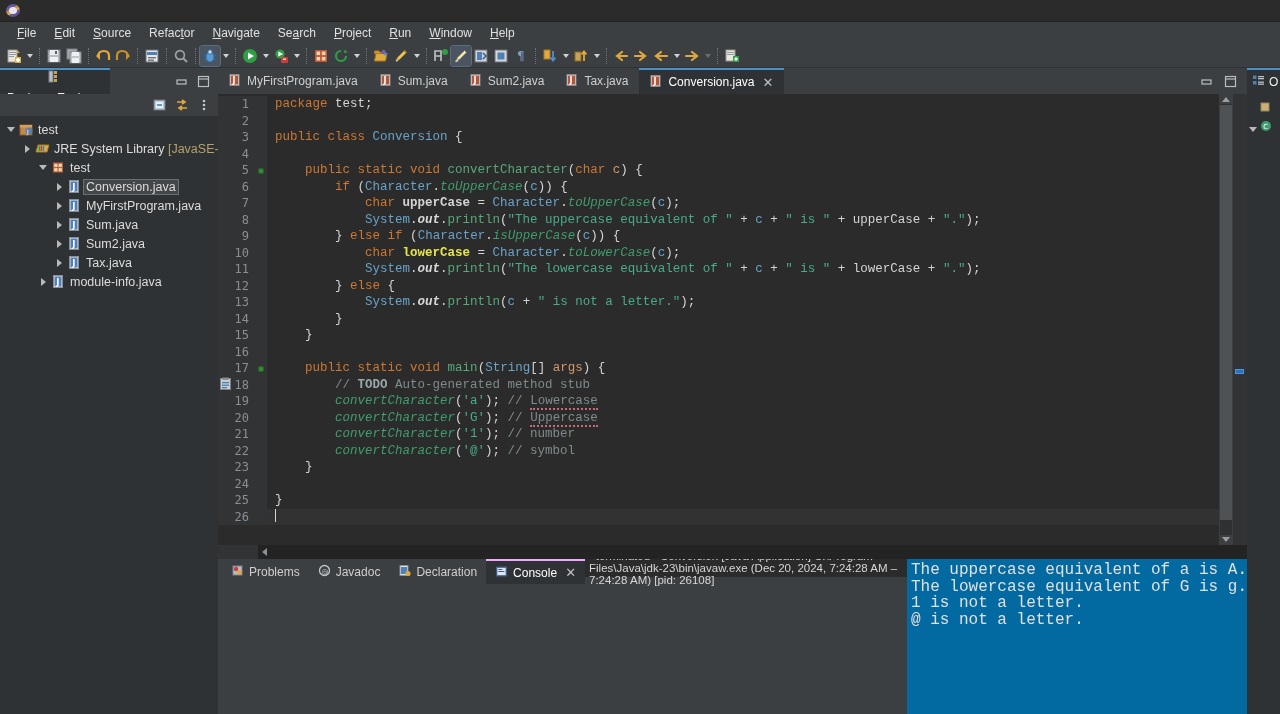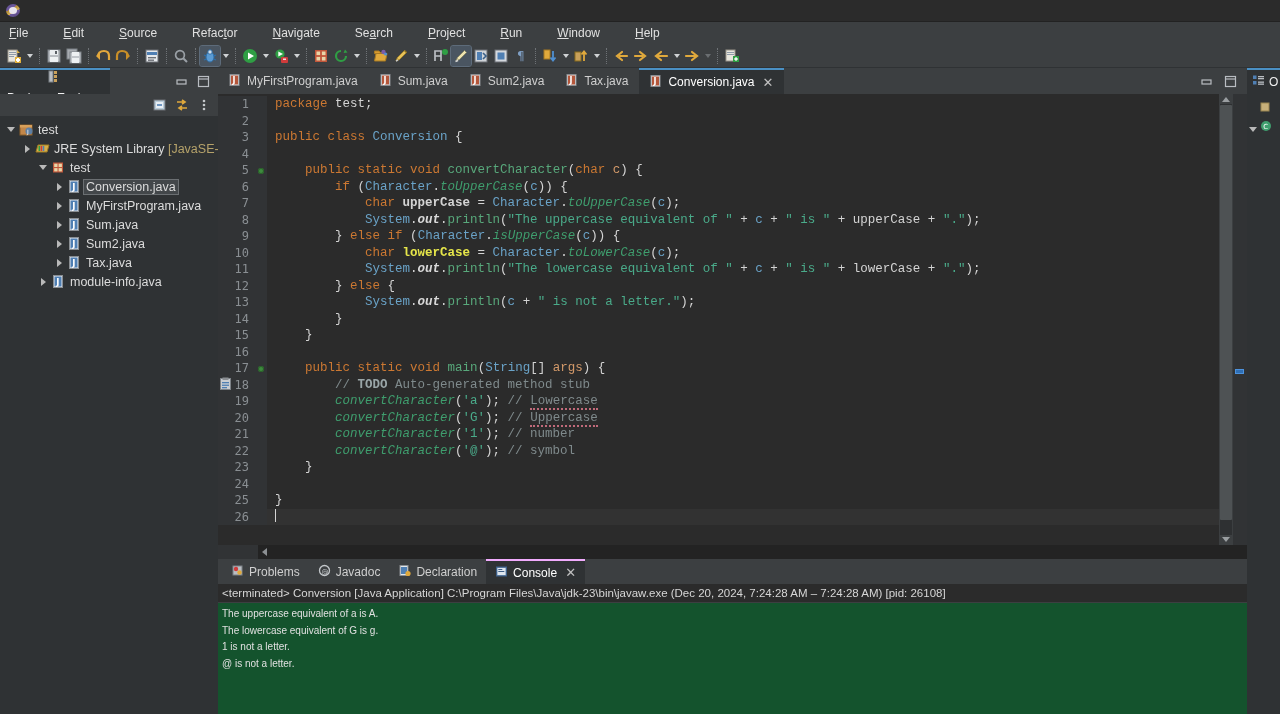--- a/index.html
+++ b/index.html
@@ -21,21 +21,21 @@
   }
   .titlebar .tb-icon { width: 15px; height: 15px; margin-right: 7px; position: relative; flex:0 0 15px;}
   .tb-icon .e-outer{position:absolute;left:0;top:1px;width:14px;height:13px;border-radius:50%;
      background:linear-gradient(150deg,#5d4a8a 0%,#6f5ba0 35%,#b08a3e 36%,#d7b14e 60%,#6f5ba0 61%,#4f3f77 100%);}
   .tb-icon .e-inner{position:absolute;left:3px;top:4px;width:8px;height:7px;border-radius:50%;background:#e8e4ee;}
   .titlebar .tb-title { font-size: 12px; color: #e8e8e8; letter-spacing:0.1px;}
 
   
   .menubar {
     height: 22px; background: #3c3f41; display: flex; align-items: center;
-    padding-left: 0; flex: 0 0 22px; gap: 17px;
+    padding-left: 8px; flex: 0 0 22px; gap: 0px;
   }
   .menu-item { padding: 2px 9px; font-size: 12px; color: #e0e0e0; cursor: default; }
   .menu-item u { text-decoration: underline; }
 
   
   .toolbar {
     height: 24px; background: #3c3f41; display: flex; align-items: center;
     flex: 0 0 24px; padding-left: 4px; border-bottom: 1px solid #2f3234;
   }
   .tb-sep { width: 1px; height: 16px; border-left: 1px dotted #6e7276; margin: 0 4px; }
@@ -129,30 +129,30 @@
   .hs-arrow i{width:0;height:0;border-top:4px solid transparent;border-bottom:4px solid transparent;}
   .hs-arrow.l i{border-right:5px solid #8c9093;}
 
   
   .outline { width: 33px; flex:0 0 33px; background: #3c3f41; display:flex; flex-direction:column;}
   .out-tabrow{height:26px;display:flex;align-items:center;background:#2f3234;border-top:2px solid #4a90c4;padding-left:5px;gap:4px;}
   .out-body{flex:1 1 auto;background:#2f3234;padding-top:5px;}
   .out-row{height:19px;display:flex;align-items:center;padding-left:4px;gap:3px;}
 
   
-  .bottom { height: 155px; flex: 0 0 155px; display: flex; flex-direction: column; background: #3c3f41; }
+  .bottom { height: 155px; flex: 0 0 155px; display: flex; flex-direction: row; background: #3c3f41; }
   .bt-tabrow { height: 25px; display: flex; align-items: stretch; background: #3c3f41; padding-left: 4px;}
   .bt-tab { display: flex; align-items: center; gap: 5px; padding: 0 9px; font-size: 12px; color: #cfcfcf; }
   .bt-tab.active { background: #2f3234; color: #ffffff; border-top: 2px solid #f0abfc; }
   .bt-tab .x { font-size: 13px; margin-left: 3px; color:#c0c0c0; line-height:1;}
   .bt-tabspace{flex:1 1 auto;}
   .bt-headline { height: 19px; background: #2b2b2b; color: #d6d6d6; font-size: 11.5px;
                  display: flex; align-items: center; padding-left: 4px; border-bottom:1px solid #3c3f41;}
-  .bt-console { flex: 1 1 auto; background: #14532d; padding: 3px 0 0 4px;
-                font-family: Liberation Sans, sans-serif; font-size: 10px; color: #e0e0e0; }
+  .bt-console { flex: 1 1 auto; background: #0369a1; padding: 3px 0 0 4px;
+                font-family: Liberation Mono, monospace; font-size: 16px; color: #e0e0e0; }
   .bt-console div { height: 16.5px; line-height: 16.5px; white-space: pre; }
 </style>
 </head>
 <body>
 
 <div class="app">
 
   <div class="titlebar">
     <span class="tb-icon">
       <span class="e-outer"></span>

